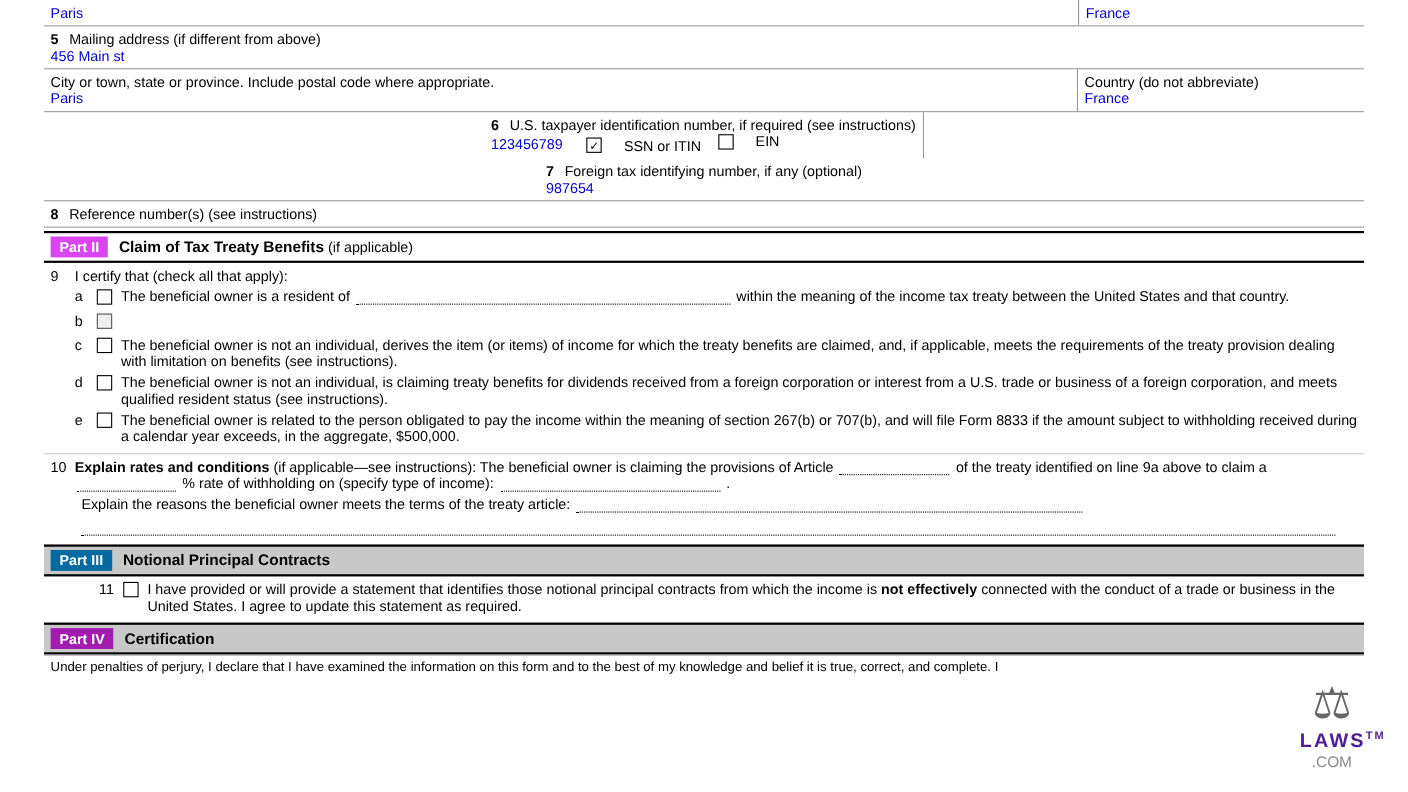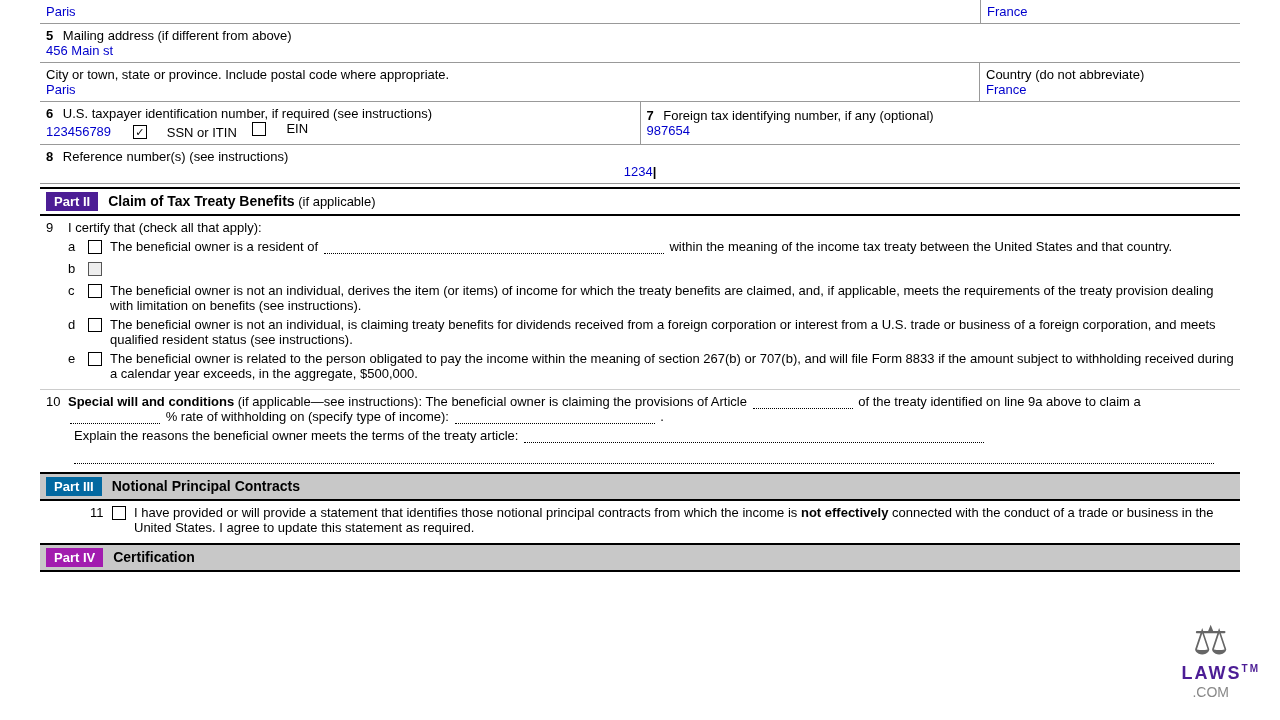--- a/index.html
+++ b/index.html
@@ -54,20 +54,21 @@
     .city-row .country-cell {
       width: 260px;
       padding: 4px 6px;
     }
 
     
     .taxid-row {
       display: flex;
       border-bottom: 1px solid #999;
       align-items: center;
+      flex-direction: column;
     }
     .taxid-row .taxid-left {
       flex: 1;
       padding: 4px 6px;
       border-right: 1px solid #999;
     }
     .taxid-row .taxid-right {
       flex: 1;
       padding: 4px 6px;
     }
@@ -154,21 +155,21 @@
     }
 
     .part-ii-row {
       display: flex;
       align-items: center;
       border-top: 2.5px solid #000;
       border-bottom: 2px solid #000;
       padding: 3px 6px;
     }
     .part-ii-box {
-      background: #4c1d95;
+      background: #d946ef;
       color: #fff;
       font-weight: bold;
       padding: 2px 8px;
       margin-right: 10px;
       font-size: 13px;
     }
     .part-ii-title {
       font-weight: bold;
       font-size: 14px;
     }
@@ -271,23 +272,20 @@
     <div class="taxid-right">
       <span style="font-weight:bold; margin-right:6px;">7</span>
       <span>Foreign tax identifying number, if any (optional)</span><br>
       <span class="blue-text">987654</span>
     </div>
   </div>
 
   <div style="border-bottom: 1px solid #999; padding: 4px 6px;">
     <span style="font-weight:bold; margin-right:6px;">8</span>
     <span>Reference number(s) (see instructions)</span>
-    <div class="ref-center-text">
-      <span class="blue-text">1234</span><span style="color:#000; font-weight:bold;">|</span>
-    </div>
   </div>
 
   <div class="part-ii-row" style="margin-top:3px;">
     <span class="part-ii-box">Part II</span>
     <span class="part-ii-title">Claim of Tax Treaty Benefits</span>
     &nbsp;
     <span>(if applicable)</span>
   </div>
 
   <div class="section-9">
@@ -337,21 +335,21 @@
         <span class="checkbox-box"></span>
       </span>
       <span class="item-text">The beneficial owner is related to the person obligated to pay the income within the meaning of section 267(b) or 707(b), and will file Form 8833 if the amount subject to withholding received during a calendar year exceeds, in the aggregate, $500,000.</span>
     </div>
   </div>
 
   <div style="padding: 4px 6px; border-top: 1px solid #ccc;">
     <div class="item-row">
       <span class="item-num">10</span>
       <span class="item-text">
-        <strong>Special will and conditions</strong><span> (if applicable—see instructions): The beneficial owner is claiming the provisions of Article</span>
+        <strong>Explain rates and conditions</strong><span> (if applicable—see instructions): The beneficial owner is claiming the provisions of Article</span>
         <span style="display:inline-block; border-bottom:1px dotted #000; width:100px; vertical-align:bottom; margin:0 2px;"></span>
         <span>of the treaty identified on line 9a above to claim a</span>
         <span style="display:inline-block; border-bottom:1px dotted #000; width:90px; vertical-align:bottom; margin:0 2px;"></span>
         <span>% rate of withholding on (specify type of income):</span>
         <span style="display:inline-block; border-bottom:1px dotted #000; width:200px; vertical-align:bottom; margin:0 2px;"></span>
         <span>.</span>
       </span>
     </div>
     <div style="padding-left: 28px;">
       <span>Explain the reasons the beneficial owner meets the terms of the treaty article:</span>
@@ -375,20 +373,23 @@
       </span>
       <span class="item-text">I have provided or will provide a statement that identifies those notional principal contracts from which the income is <strong>not effectively</strong> connected with the conduct of a trade or business in the United States. I agree to update this statement as required.</span>
     </div>
   </div>
 
   <div class="part-iv-row">
     <span class="part-iv-box">Part IV</span>
     <span class="part-iv-title">Certification</span>
   </div>
 
+  <div class="footer-text">
+    <span>Under penalties of perjury, I declare that I have examined the information on this form and to the best of my knowledge and belief it is true, correct, and complete. I</span>
+  </div>
 
 </div>
 
 <div class="watermark">
   <div class="watermark-img">
     <span class="watermark-icon">⚖</span>
     <span class="watermark-text">
       <span>LAWS</span><span style="font-size:10px; vertical-align:super;">TM</span>
     </span>
     <span class="watermark-com">.COM</span>

